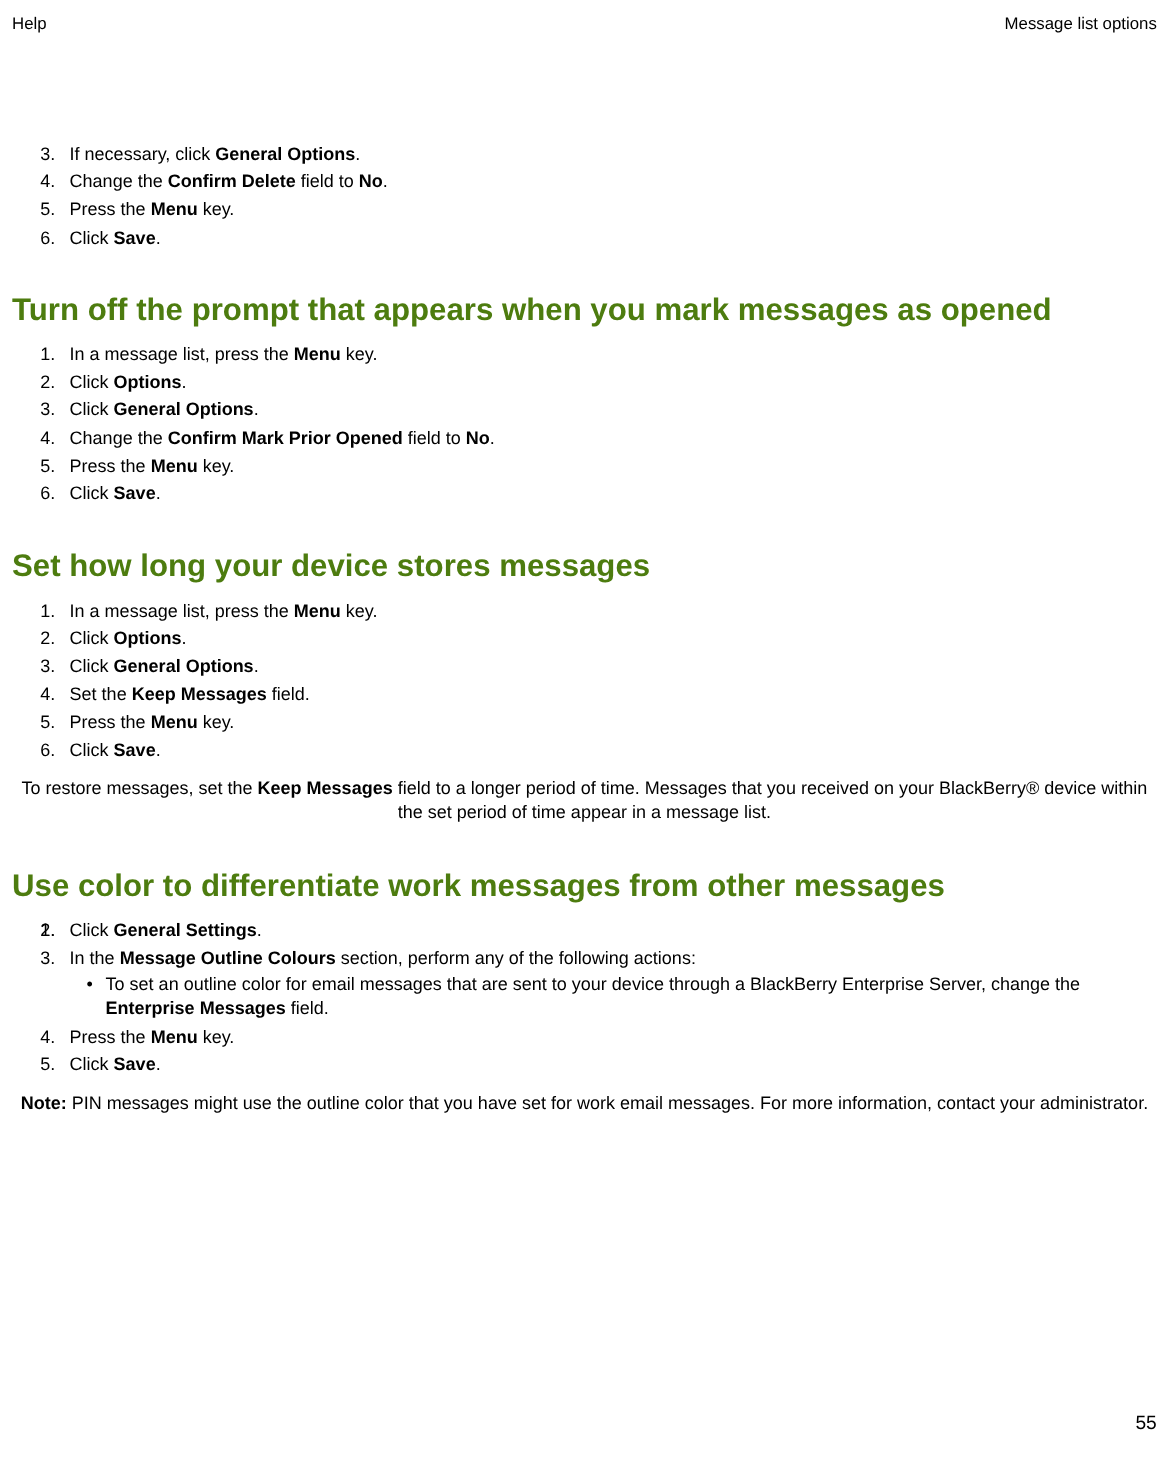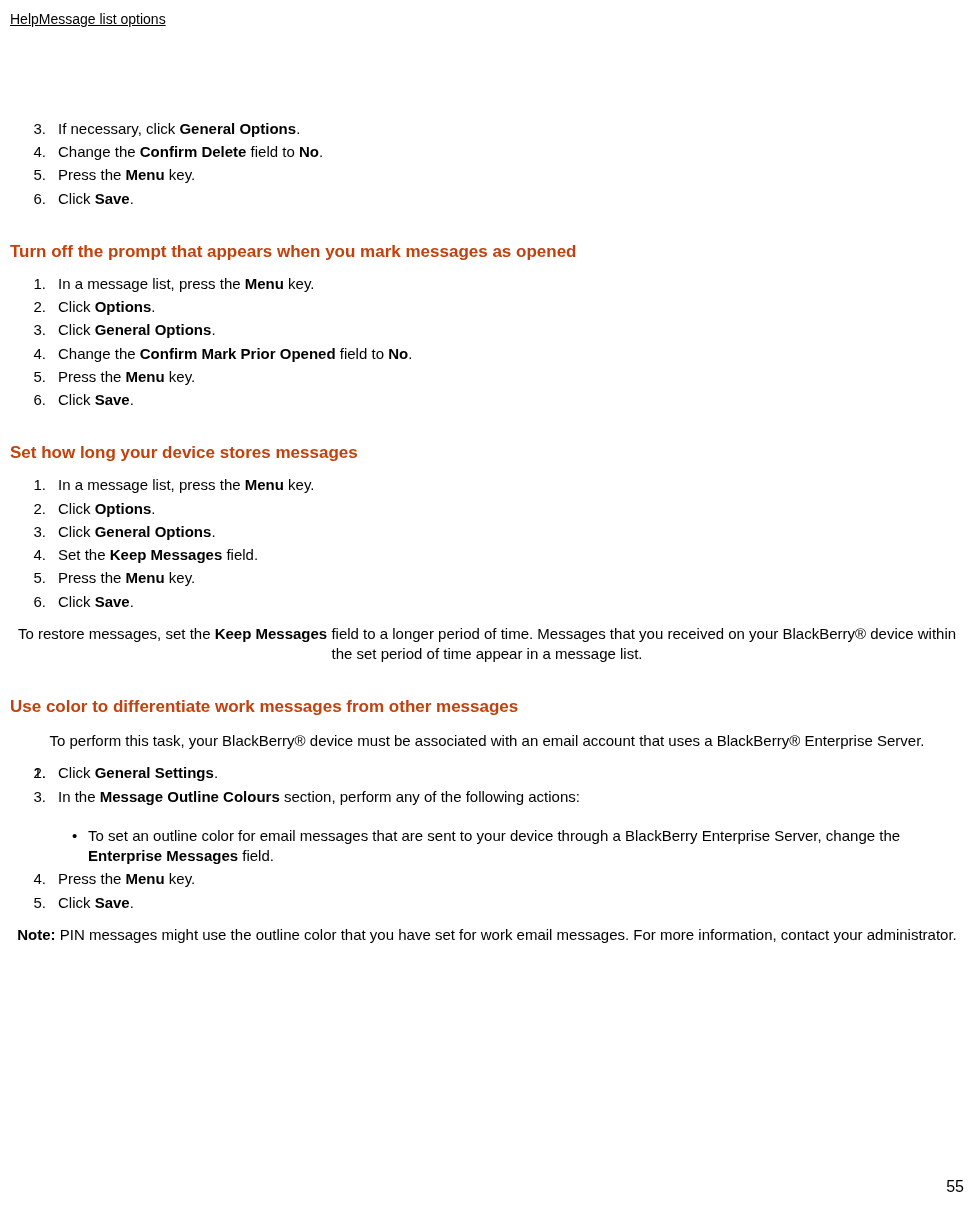--- a/index.html
+++ b/index.html
@@ -12,31 +12,30 @@
       background: #ffffff;
       color: #000000;
       width: 974px;
       height: 1228px;
       position: relative;
       font-size: 15px;
       line-height: 1.35;
     }
     .header {
       display: flex;
-      justify-content: flex-start;
+      justify-content: space-between;
       padding: 10px 10px 0 10px;
       font-size: 14px;
-      text-decoration: underline;
     }
     .content {
       padding: 90px 10px 0 10px;
     }
     .section-heading {
-      color: #c2410c;
-      font-size: 17px;
+      color: #4d7c0f;
+      font-size: 26px;
       font-weight: bold;
       margin-top: 32px;
       margin-bottom: 10px;
     }
     ol.numbered {
       list-style: none;
       padding-left: 30px;
       margin-bottom: 12px;
     }
     ol.numbered li {
@@ -46,21 +45,21 @@
     }
     ol.numbered li .num {
       position: absolute;
       left: -18px;
       width: 24px;
       text-align: right;
     }
     ul.bulleted {
       list-style: none;
       padding-left: 18px;
-      margin-top: 19px;
+      margin-top: 2px;
       margin-bottom: 3px;
     }
     ul.bulleted li {
       position: relative;
       margin-bottom: 3px;
       padding-left: 12px;
     }
     ul.bulleted li::before {
       content: "•";
       position: absolute;
@@ -115,21 +114,20 @@
     <li><span class="num">3.</span><span><span>Click </span><b>General Options</b><span>.</span></span></li>
     <li><span class="num">4.</span><span><span>Set the </span><b>Keep Messages</b><span> field.</span></span></li>
     <li><span class="num">5.</span><span><span>Press the </span><b>Menu</b><span> key.</span></span></li>
     <li><span class="num">6.</span><span><span>Click </span><b>Save</b><span>.</span></span></li>
   </ol>
   <p class="para">
     <span>To restore messages, set the </span><b>Keep Messages</b><span> field to a longer period of time. Messages that you received on your BlackBerry® device within the set period of time appear in a message list.</span>
   </p>
 
   <div class="section-heading">Use color to differentiate work messages from other messages</div>
-  <p class="para">To perform this task, your BlackBerry® device must be associated with an email account that uses a BlackBerry® Enterprise Server.</p>
   <ol class="numbered" style="margin-bottom:0;">
     <li><span class="num">1.</span></li>
     <li><span class="num">2.</span><span><span>Click </span><b>General Settings</b><span>.</span></span></li>
     <li><span class="num">3.</span><span><span>In the </span><b>Message Outline Colours</b><span> section, perform any of the following actions:</span></span>
       <ul class="bulleted">
         <li><span>To set an outline color for email messages that are sent to your device through a BlackBerry Enterprise Server, change the </span><b>Enterprise Messages</b><span> field.</span></li>
       </ul>
     </li>
   </ol>
   <ol class="numbered">

